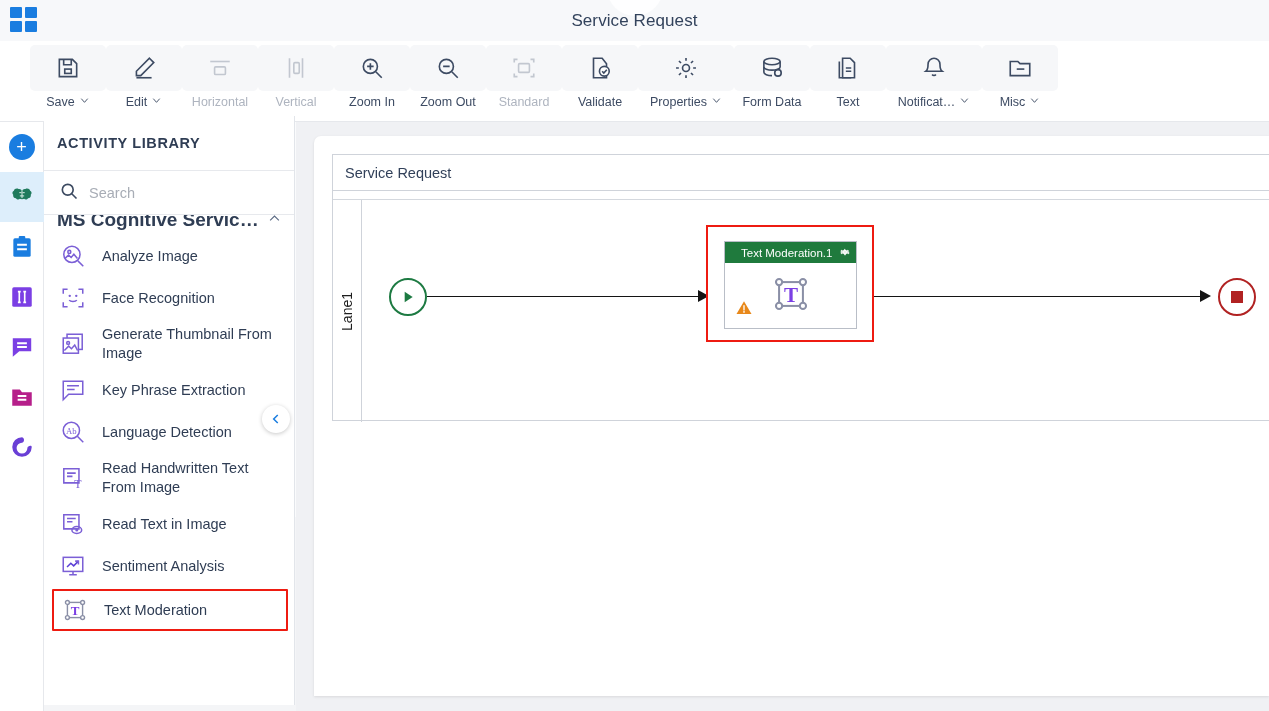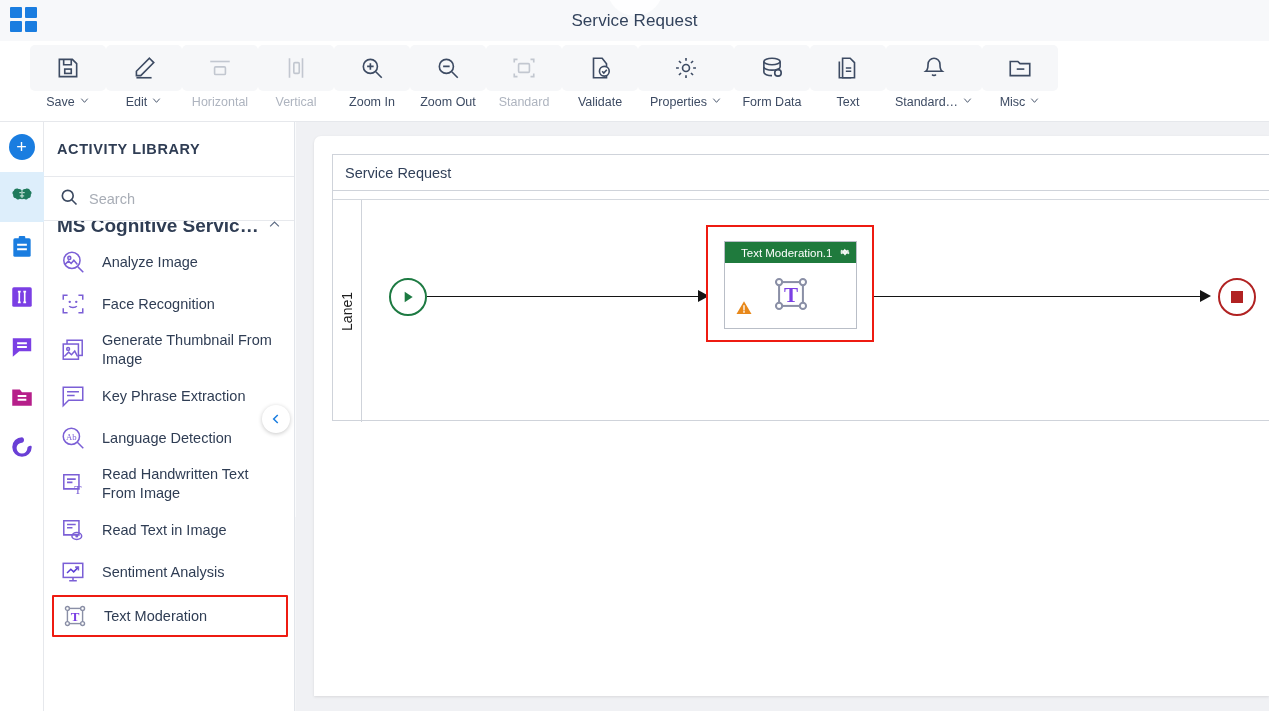--- a/index.html
+++ b/index.html
@@ -75,21 +75,21 @@
   }
   .rail-item.sel { background: #ddeefb; }
   .plus-circle {
     width: 26px; height: 26px; border-radius: 50%; background: #1a7de0;
     display: flex; align-items: center; justify-content: center;
     color: #fff; font-size: 18px; line-height: 1;
   }
 
   
   .panel {
-    position: absolute; left: 44px; top: 122px; width: 251px; height: 589px;
+    position: absolute; left: 44px; top: 116px; width: 251px; height: 589px;
     background: #ffffff; border-right: 1px solid #e2e5ea;
     overflow: hidden;
   }
   .panel-head {
     height: 55px; display: flex; align-items: center; padding-left: 13px;
     font-size: 14.5px; font-weight: bold; color: #2f3d54; letter-spacing: .6px;
     border-bottom: 1px solid #e7e9ed;
   }
   .search-row {
     height: 44px; display: flex; align-items: center; gap: 10px;
@@ -363,21 +363,21 @@
     </div>
 
     <div class="tbtn wide">
       <div class="ic">
         <svg width="26" height="26" viewBox="0 0 24 24">
             <path d="M12 3a5.5 5.5 0 00-5.5 5.5c0 5-2 6.5-2 6.5h15s-2-1.5-2-6.5A5.5 5.5 0 0012 3z"></path>
             <path d="M10.3 18a2 2 0 003.4 0"></path>
           </svg>
       </div>
       <div class="lbl">
-          <span>Standard…</span>
+          <span>Notificat…</span>
         <span class="caret"><svg width="11" height="11" viewBox="0 0 24 24">
               <path d="M5 8l7 8 7-8"></path>
             </svg></span>
       </div>
     </div>
 
     <div class="tbtn">
       <div class="ic">
         <svg width="26" height="26" viewBox="0 0 24 24">
             <path d="M3 6h7l2 2h9v11H3z"></path>

